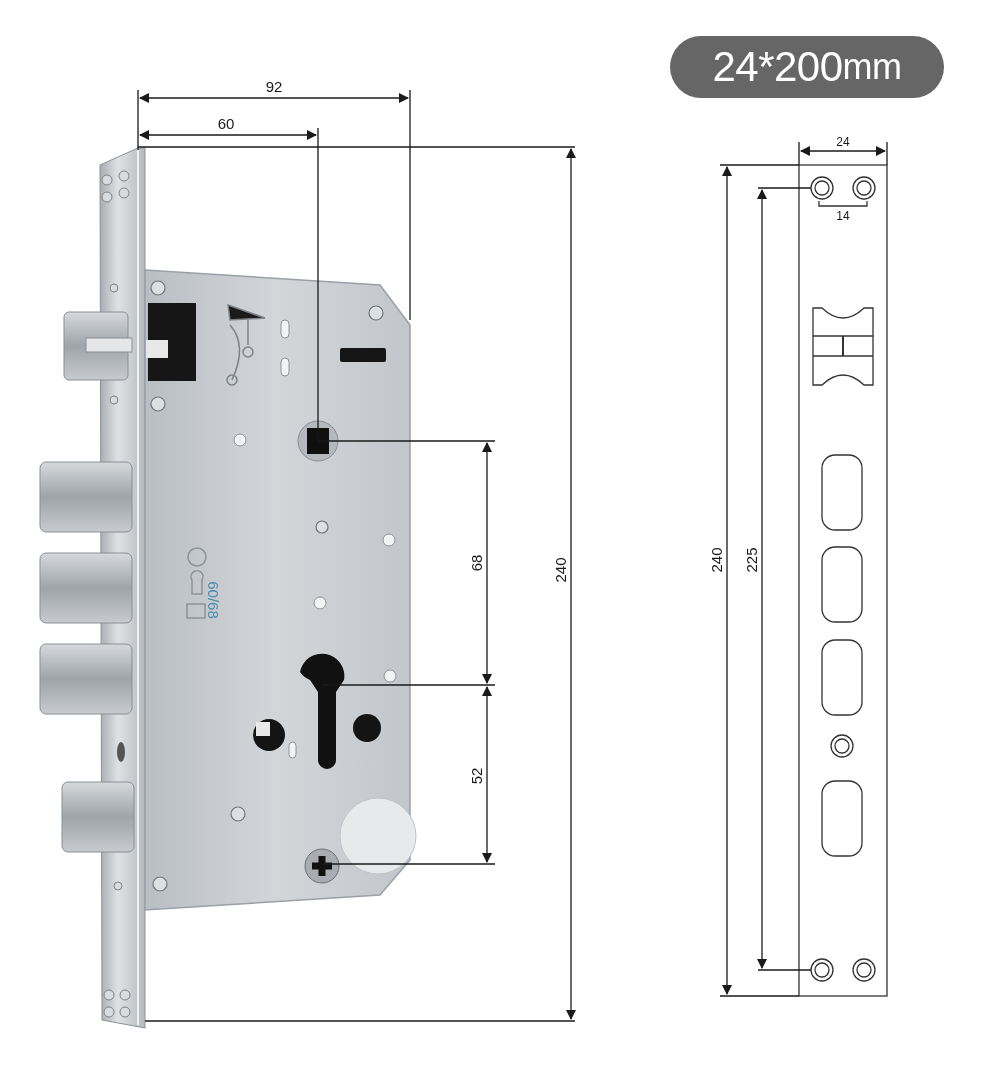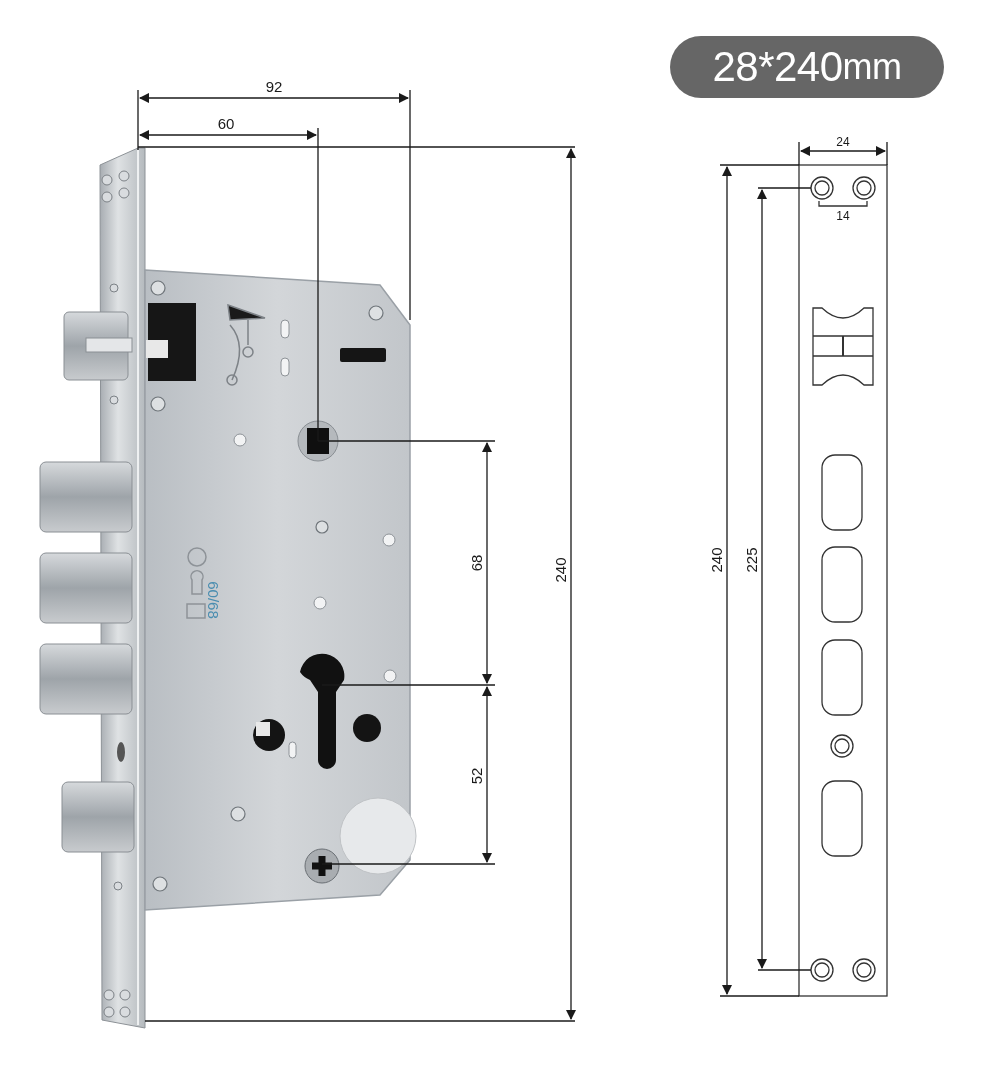--- a/index.html
+++ b/index.html
@@ -12,21 +12,21 @@
   .badge .mm { font-size: 36px; }
   svg { position: absolute; left: 0; top: 0; }
   .dimtxt { font-family: "Liberation Sans", sans-serif; font-size: 15px; fill: #1a1a1a; }
   .dimtxt-sm { font-family: "Liberation Sans", sans-serif; font-size: 12px; fill: #1a1a1a; }
   .mark { font-family: "Liberation Sans", sans-serif; font-size: 15px; fill: #4a8db0; }
 </style>
 </head>
 <body>
 
 <div class="badge">
-  <span>28*240</span>
+  <span>24*200</span>
     <span class="mm">mm</span>
 </div>
 
 <svg width="1000" height="1066" viewBox="0 0 1000 1066">
   <defs>
     <marker id="arr" viewBox="0 0 10 10" refX="9" refY="5" markerWidth="8" markerHeight="8" orient="auto-start-reverse">
       <path d="M0,0 L10,5 L0,10 z" fill="#1a1a1a"></path>
     </marker>
     <linearGradient id="steel" x1="0" y1="0" x2="1" y2="0">
       <stop offset="0" stop-color="#b9bec3"></stop>

